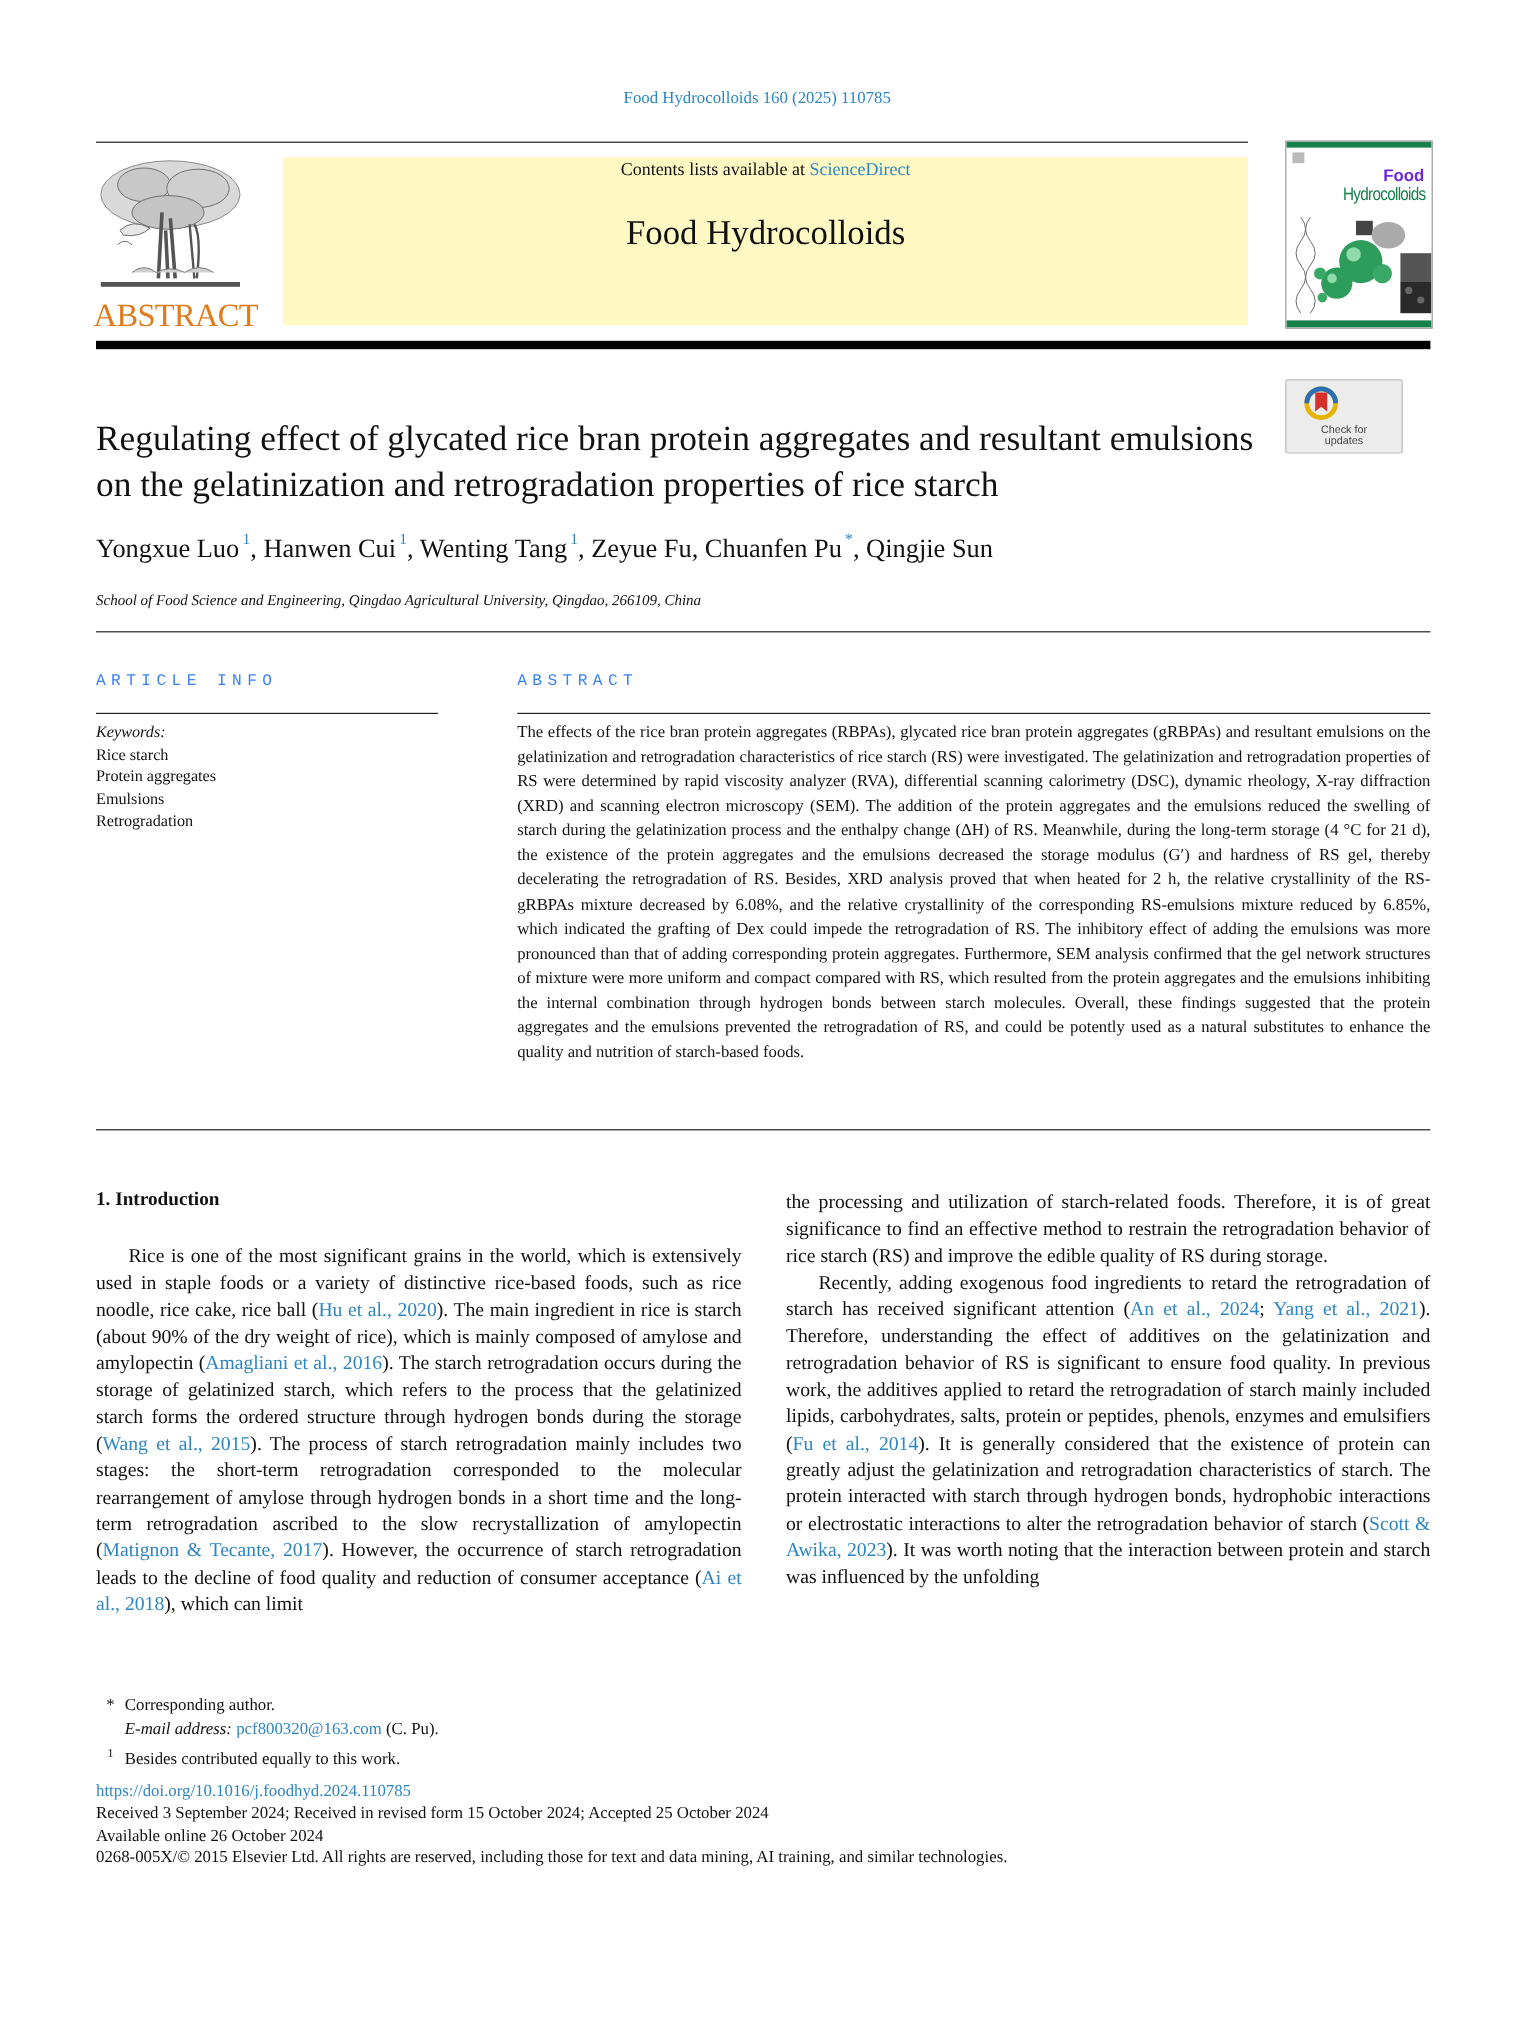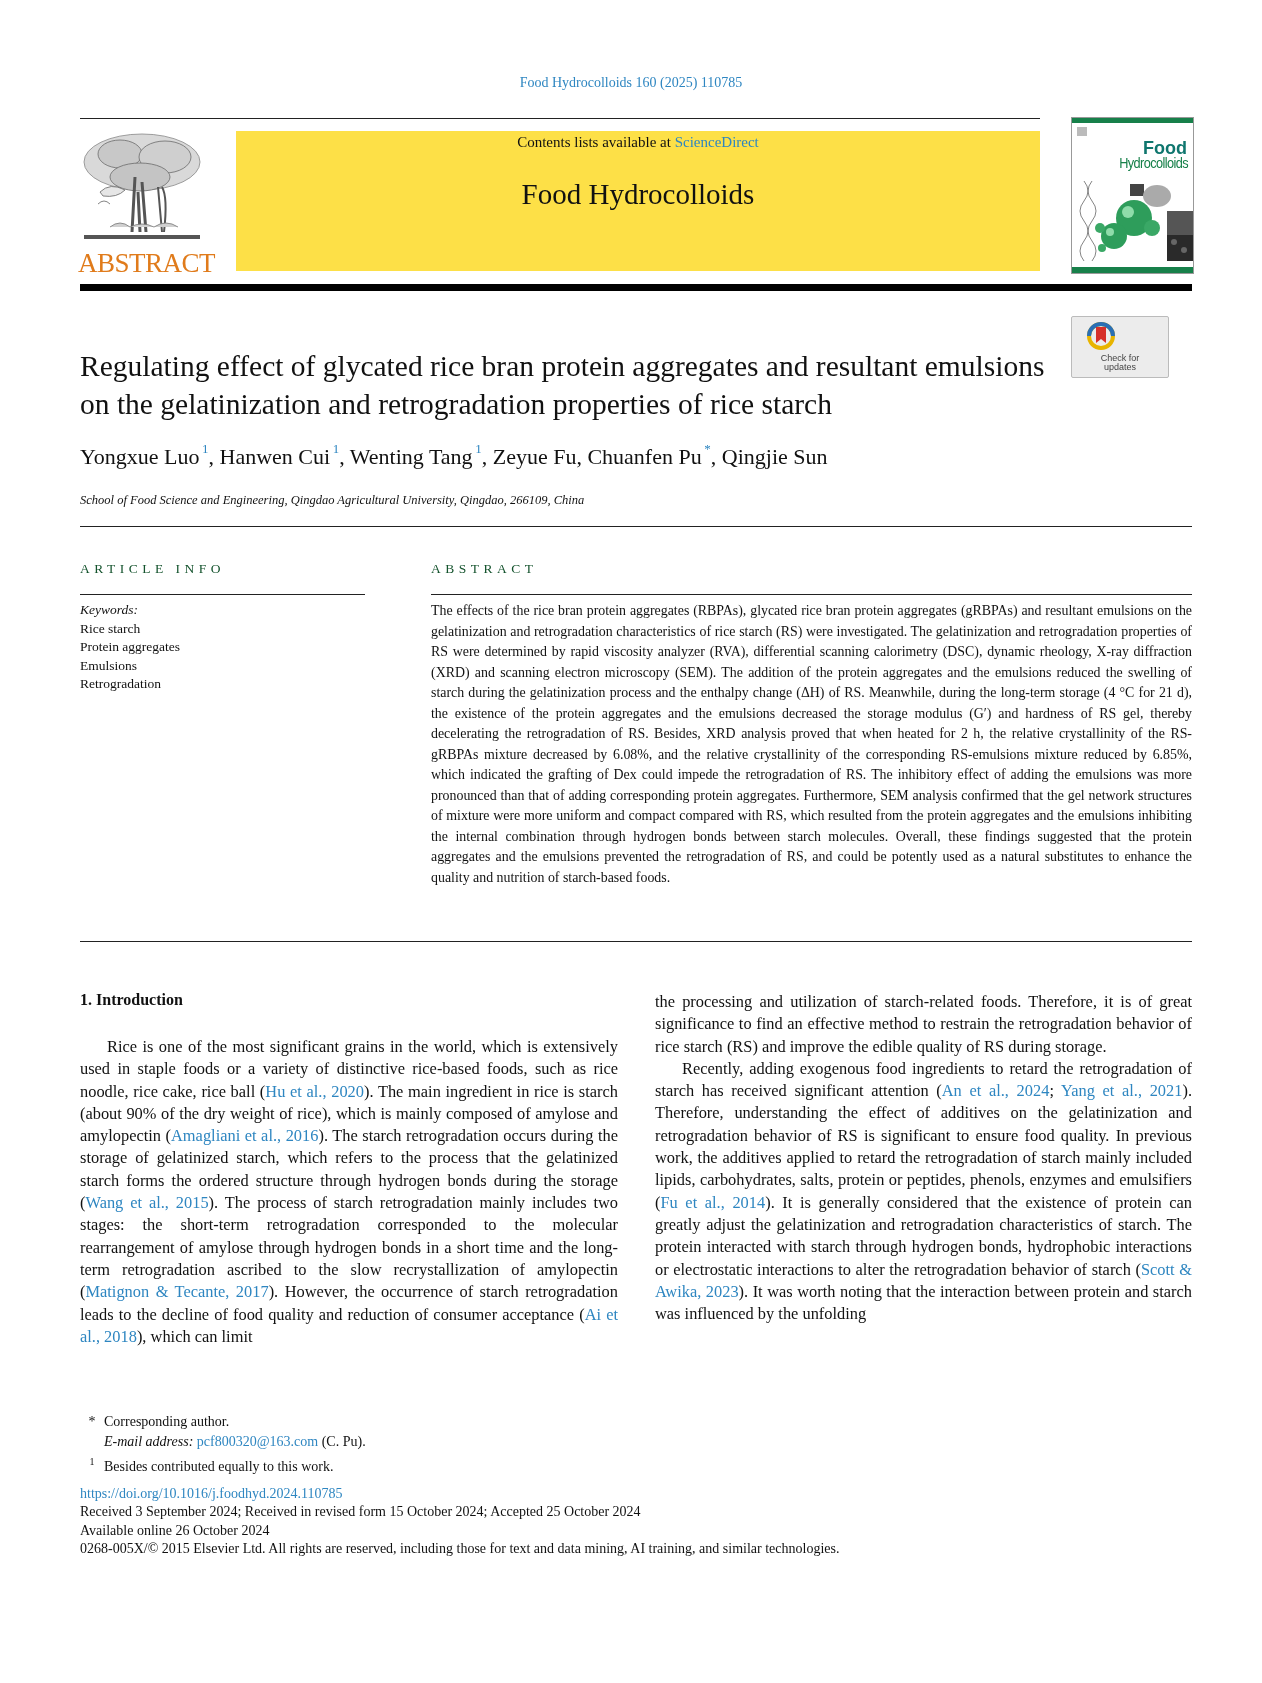--- a/index.html
+++ b/index.html
@@ -13,32 +13,32 @@
 
   #rule-top { left: 80px; top: 118px; width: 960px; height: 0; border-top: 1.5px solid #222; }
 
   
   #elsevier-logo { left: 78px; top: 132px; width: 130px; height: 146px; }
   #elsevier-tree { position: absolute; left: 2px; top: 0; width: 124px; height: 112px; }
   #elsevier-word { position: absolute; left: 0; top: 116px; width: 130px; text-align: center;
                    font-family: "Liberation Serif", serif; font-size: 27px; color: #e07b1b; letter-spacing: -0.5px; }
 
   
-  #banner { left: 236px; top: 131px; width: 804px; height: 140px; background: #fde047; }
+  #banner { left: 236px; top: 131px; width: 804px; height: 140px; background: #fef9c3; }
   #contents-line { position: absolute; left: 0; width: 100%; top: 3px; text-align: center; font-size: 15px; color: #111; }
   #banner-title { position: absolute; left: 0; width: 100%; top: 47px; text-align: center; font-size: 29px; color: #111; }
   #homepage-line { position: absolute; left: 0; width: 100%; top: 117px; text-align: center; font-size: 15px;
                    font-family: "Liberation Sans", "DejaVu Sans", sans-serif; color: #111; }
 
   
   #journal-cover { left: 1071px; top: 117px; width: 121px; height: 155px; border: 1px solid #999; background: #fff; overflow: hidden; }
   #cover-topbar { position: absolute; left: 0; top: 0; width: 100%; height: 5px; background: #17804a; }
   #cover-botbar { position: absolute; left: 0; bottom: 0; width: 100%; height: 6px; background: #17804a; }
   #cover-title-1 { position: absolute; right: 6px; top: 20px; font-family: "Liberation Sans", sans-serif; font-weight: bold;
-                   color: #0f766e; font-size: 18px; }
+                   color: #6d28d9; font-size: 14px; }
   #cover-title-2 { position: absolute; right: 5px; top: 36px; font-family: "Liberation Sans", sans-serif;
                    color: #17804a; font-size: 15px; letter-spacing: -0.7px; transform: scaleX(0.85); transform-origin: right; }
   #cover-art { position: absolute; left: 0; top: 58px; width: 121px; height: 90px; }
 
   #rule-thick { left: 80px; top: 284px; width: 1112px; height: 7px; background: #000; }
 
   
   #check-updates { left: 1071px; top: 316px; width: 60px; height: 60px; border: 1px solid #bbb; background: #ececec; border-radius: 2px; padding-left: 36px; }
   #check-updates svg { position: absolute; left: 14px; top: 4px; }
   #check-label { position: absolute; left: 0; width: 100%; top: 37px; text-align: center; font-family: "Liberation Sans", sans-serif;
@@ -46,21 +46,21 @@
 
   
   #article-title { left: 80px; top: 347px; width: 980px; font-size: 29.5px; line-height: 38px; color: #111; }
   #authors { left: 80px; top: 444px; font-size: 22px; color: #111; white-space: nowrap; }
   #authors sup { color: #2e86c1; font-size: 13px; position: relative; top: -3px; }
   #affiliation { left: 80px; top: 493px; font-size: 12.5px; font-style: italic; color: #111; }
 
   #rule-mid { left: 80px; top: 526px; width: 1112px; height: 0; border-top: 1.3px solid #222; }
 
   
-  .sec-head { font-size: 13.5px; letter-spacing: 4.5px; color: #14532d; }
+  .sec-head { font-size: 13.5px; letter-spacing: 4.5px; color: #3b82f6; font-family: Liberation Mono, monospace; }
   #article-info-head { left: 80px; top: 561px; }
   #abstract-head { left: 431px; top: 561px; }
   #rule-info { left: 80px; top: 594px; width: 285px; border-top: 1.3px solid #222; }
   #rule-abstract { left: 431px; top: 594px; width: 761px; border-top: 1.3px solid #222; }
   #keywords { left: 80px; top: 601px; font-size: 13.5px; line-height: 18.5px; color: #111; }
   #keywords .kw-label { font-style: italic; }
 
   #abstract-text { left: 431px; top: 601px; width: 761px; font-size: 13.9px; line-height: 20.5px; text-align: justify; color: #111;
                    hyphens: auto; }
   #rule-abs-bottom { left: 80px; top: 941px; width: 1112px; border-top: 1.3px solid #222; }

